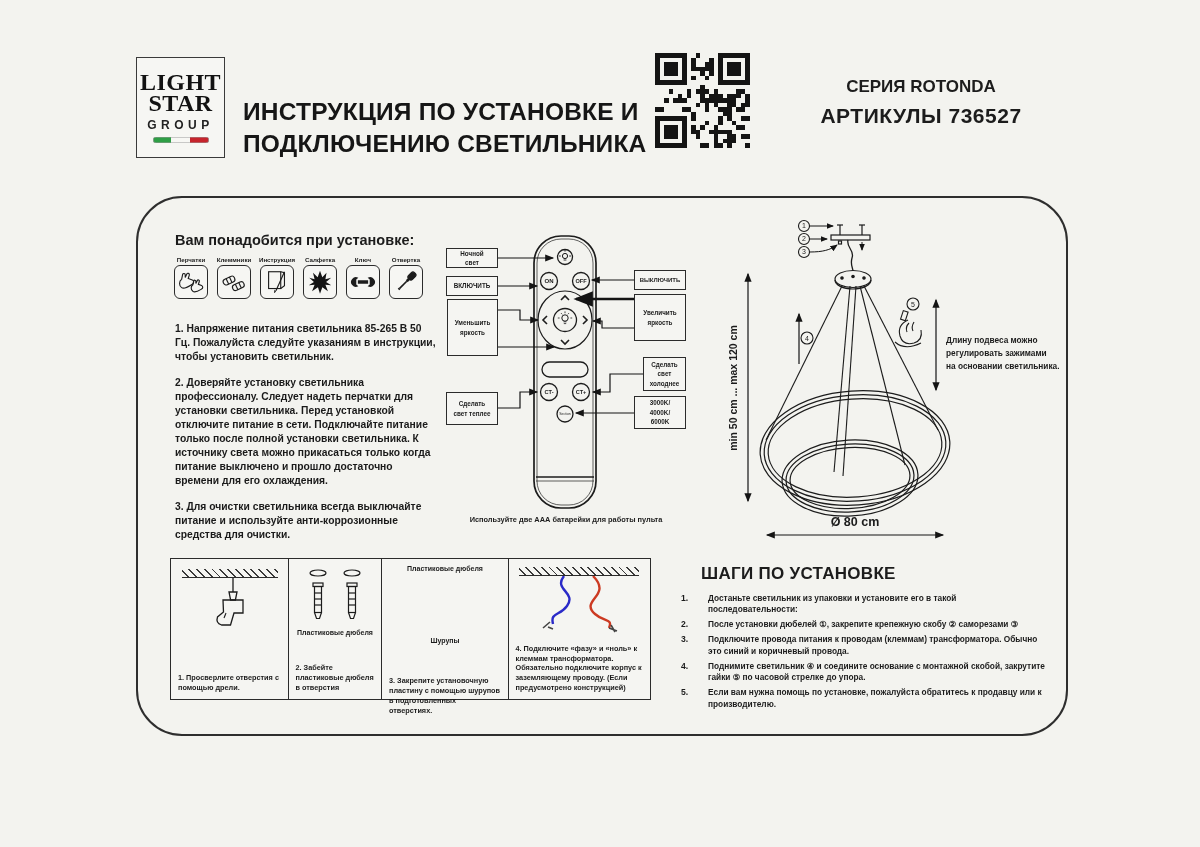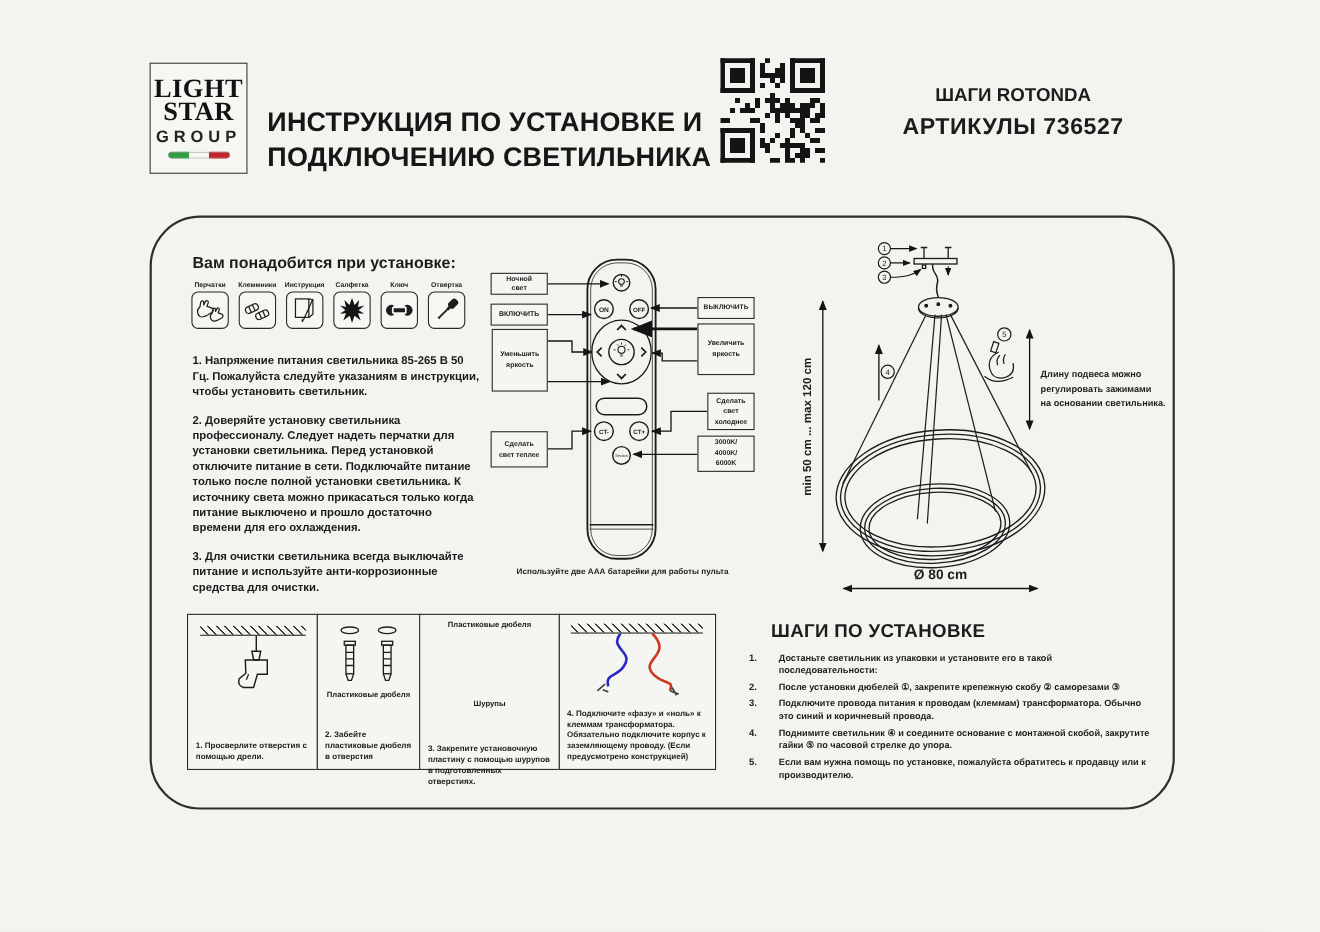--- a/index.html
+++ b/index.html
@@ -11,21 +11,21 @@
   }
   .abs { position:absolute; }
 
   
   .logo-box {
     width:89px; height:101px; border:1.5px solid #3a3a3a; background:#f6f6f3;
     display:flex; flex-direction:column; align-items:center; justify-content:center;
   }
   .logo-word { font-family:"Liberation Serif", serif; font-weight:bold; font-size:24px;
     line-height:0.86; letter-spacing:0.5px; color:#121212; }
-  .logo-group { font-size:15px; letter-spacing:4.5px; margin-top:4px; color:#222; font-weight:600;}
+  .logo-group { font-size:12px; letter-spacing:4.5px; margin-top:4px; color:#222; font-weight:600;}
   .logo-flag { width:56px; height:6px; border-radius:3px; margin-top:5px;
     box-shadow: inset 0 0 0 0.6px #9a9a9a; }
   .title { font-size:24.5px; font-weight:bold; line-height:1.32; letter-spacing:0.2px; color:#161616; }
   .series { font-size:17px; font-weight:bold; text-align:center; }
   .articles { font-size:21px; font-weight:bold; text-align:center; letter-spacing:0.5px; }
 
   
   .main-panel { border:2px solid #2e2e2e; border-radius:46px; }
 
   
@@ -203,21 +203,21 @@
         <rect x="17" y="19" width="1" height="1"></rect>
         <rect x="10" y="20" width="1" height="1"></rect>
         <rect x="11" y="20" width="1" height="1"></rect>
         <rect x="13" y="20" width="1" height="1"></rect>
         <rect x="14" y="20" width="1" height="1"></rect>
         <rect x="16" y="20" width="1" height="1"></rect>
         <rect x="20" y="20" width="1" height="1"></rect>
       </svg>
   </div>
 
-  <div class="abs series" style="left:792px; top:77px; width:258px;">ШАГИ ROTONDA</div>
+  <div class="abs series" style="left:792px; top:77px; width:258px;">СЕРИЯ ROTONDA</div>
   <div class="abs articles" style="left:792px; top:104px; width:258px;">АРТИКУЛЫ 736527</div>
 
   <div class="abs main-panel" style="left:136px; top:196px; width:932px; height:540px;"></div>
 
   <div class="abs tools-heading" style="left:175px; top:232px;">Вам понадобится при установке:</div>
 
   <div class="abs tools-row" style="left:173px; top:256px;">
     <div class="tool">
       <div class="tlabel">Перчатки</div>
       <div class="tbox">

